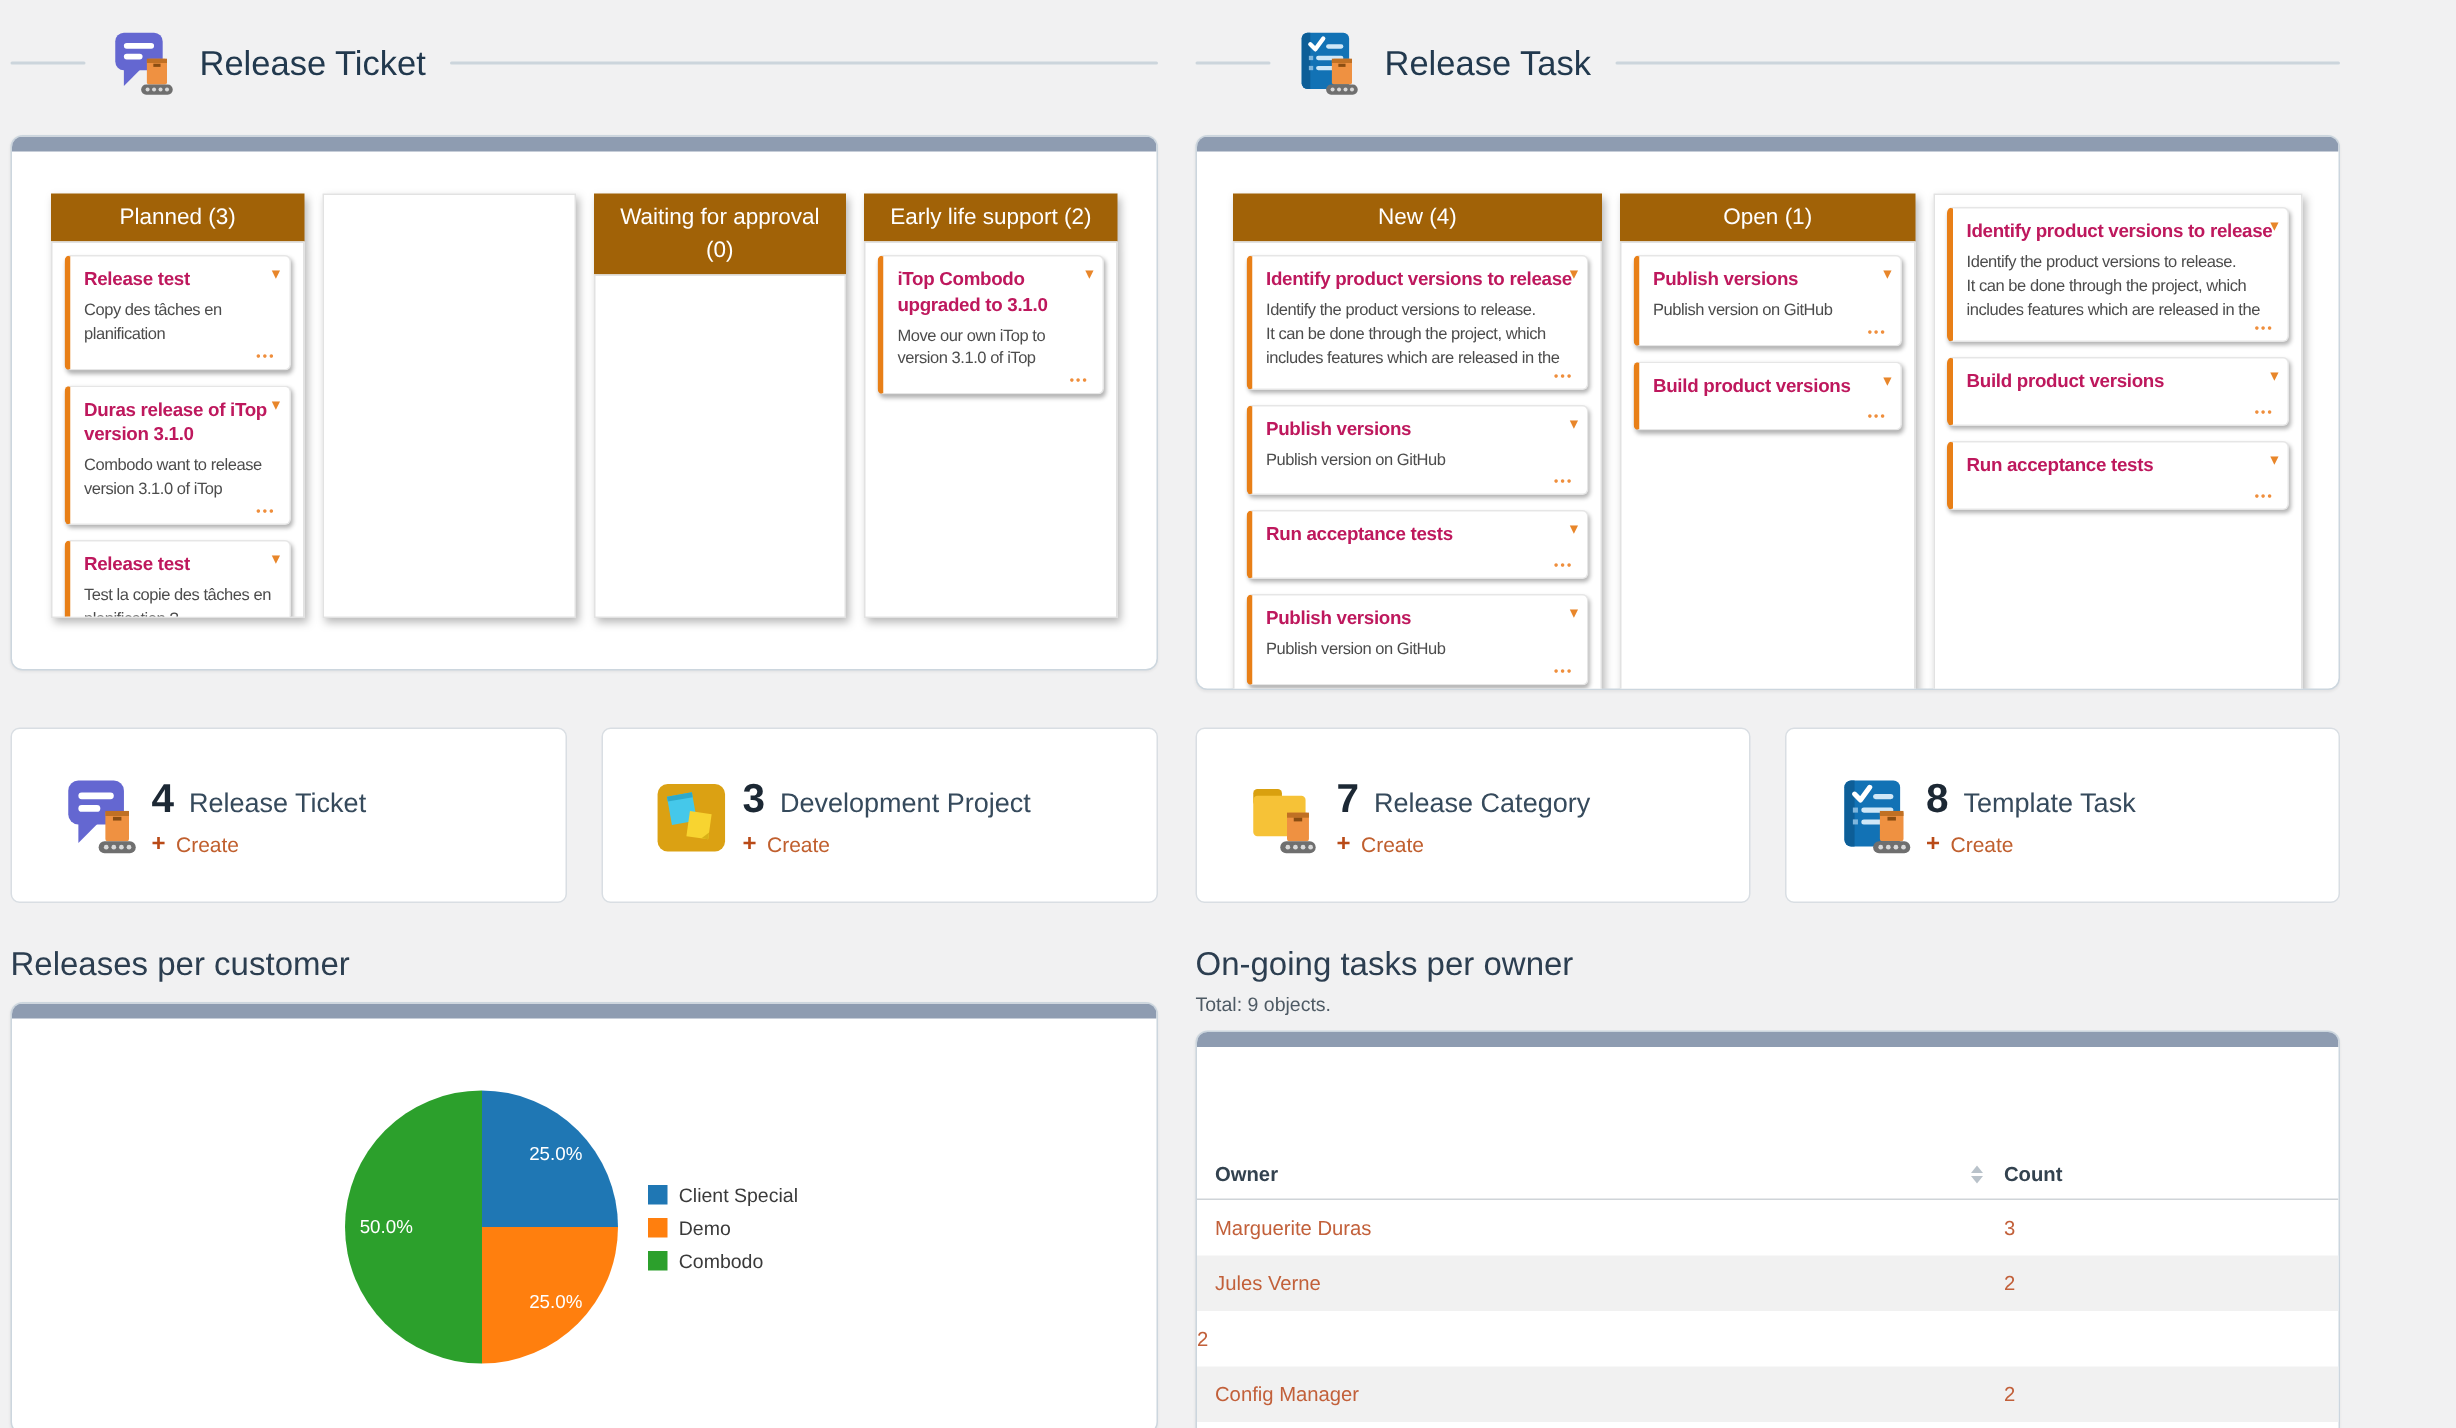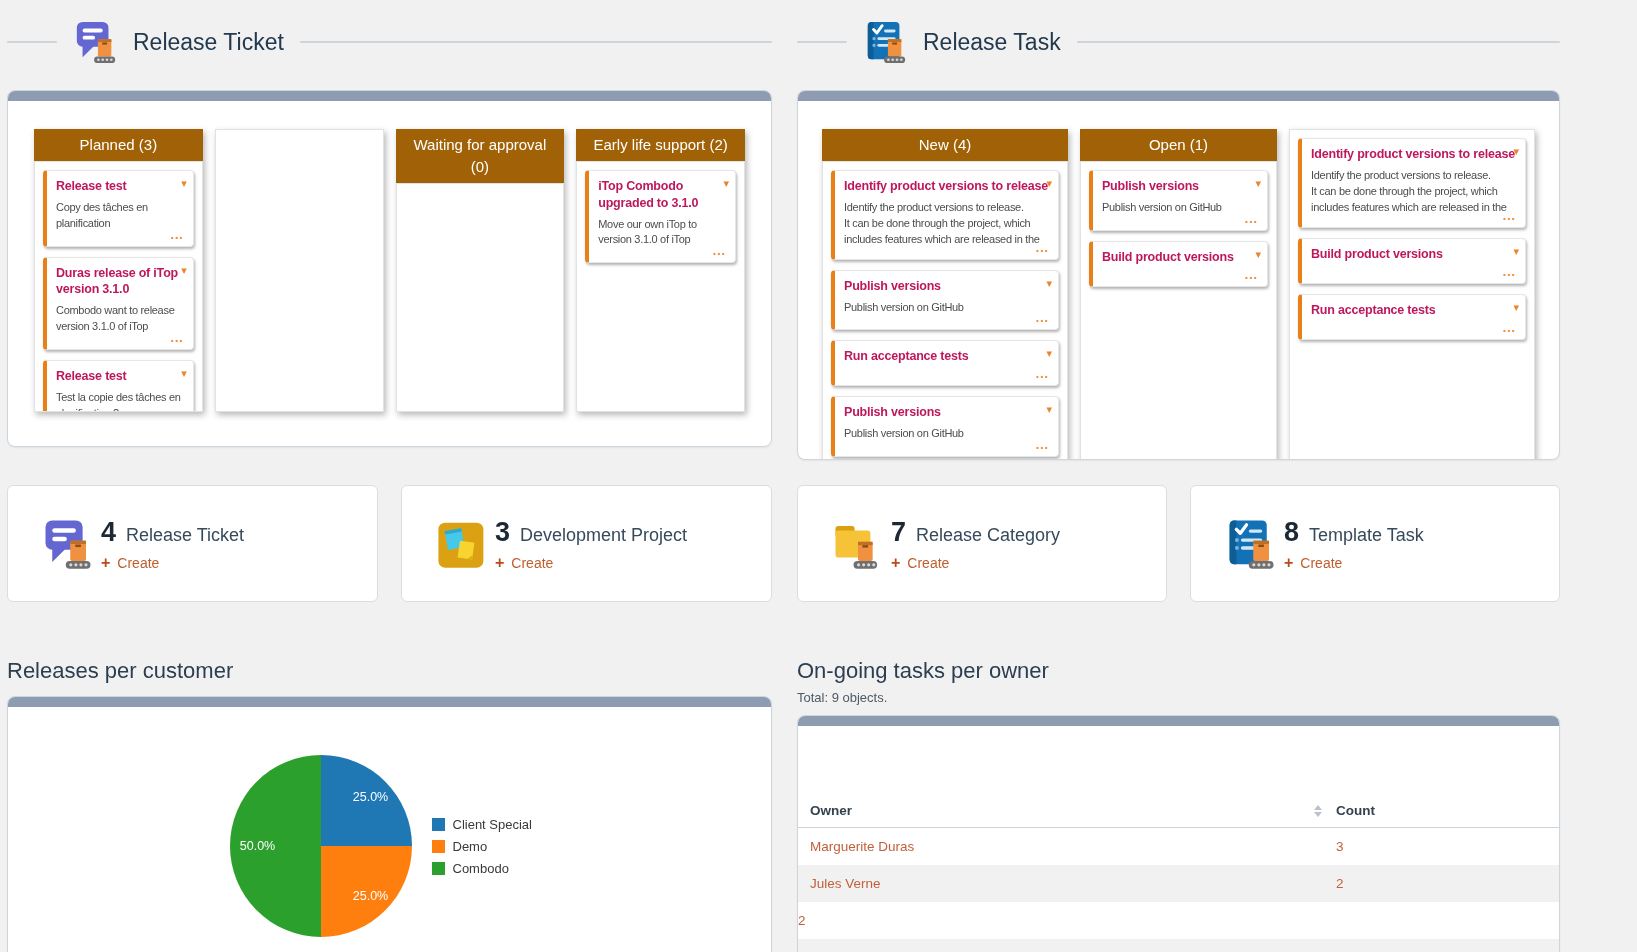--- a/index.html
+++ b/index.html
@@ -94,21 +94,21 @@
   .sum-icon { width: 54px; height: 54px; flex: 0 0 54px; margin-right: 6px; }
   .sum-text { display: flex; flex-direction: column; }
   .sum-line1 { display: flex; align-items: baseline; gap: 10px; }
   .sum-num { font-size: 27px; font-weight: 700; color: #1c2834; }
   .sum-label { font-size: 18px; color: #364a5c; }
   .create-link { margin-top: 7px; font-size: 14px; color: #c05f2e; cursor: pointer; display: flex; align-items: center; gap: 7px; }
   .create-plus { color: #b94a17; font-weight: 700; font-size: 16px; line-height: 1; }
 
   
   .charts-col { margin-top: 28px; }
-  .chart-title { font-size: 22px; font-weight: 500; color: #2c3e50; margin-top: 28px; }
+  .chart-title { font-size: 22px; font-weight: 500; color: #2c3e50; }
   .chart-sub { font-size: 13px; color: #4e5a64; margin-top: 6px; }
   .pie-panel { margin-top: 12px; height: 288px; }
   .pie-body { height: 278px; display: flex; align-items: center; justify-content: center; gap: 20px; }
   .pie-wrap { position: relative; width: 182px; height: 182px; }
   .pie {
     width: 182px; height: 182px; border-radius: 50%;
     background: conic-gradient(from 0deg, #1f77b4 0 25%, #ff7f0e 25% 50%, #2ca02c 50% 100%);
   }
   .pie-label {
     position: absolute; transform: translate(-50%, -50%);

